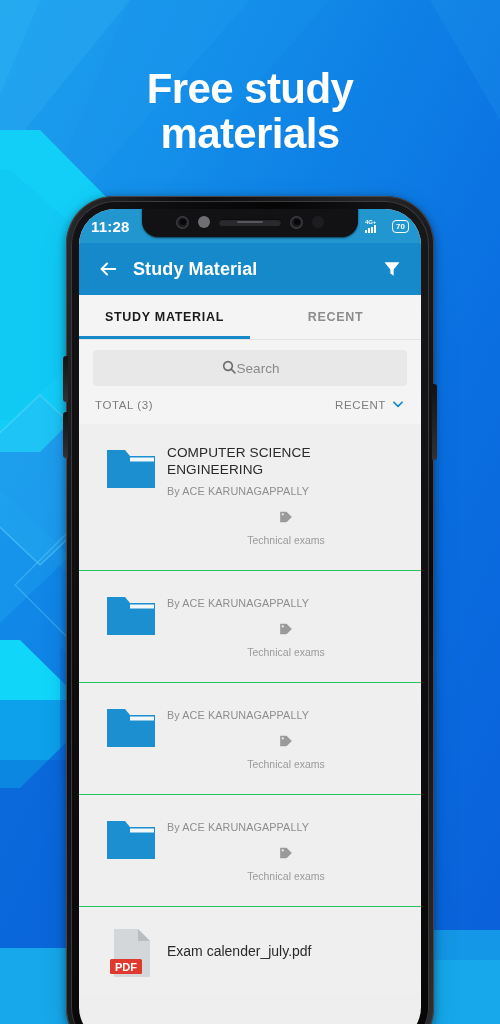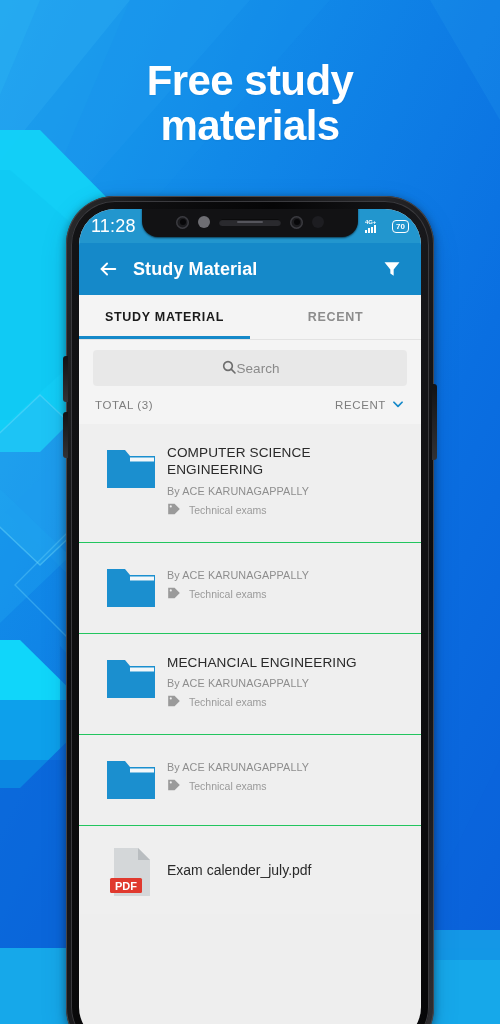--- a/index.html
+++ b/index.html
@@ -22,21 +22,21 @@
     height: 1024px;
     overflow: hidden;
     background: linear-gradient(150deg, #1aa0ec 0%, #0f86e6 28%, #0a6ee0 62%, #0a62dc 100%);
   }
   .bg-layer { position: absolute; inset: 0; overflow: hidden; }
   .bg-layer svg { display: block; width: 500px; height: 1024px; }
 
   
   .headline {
     position: absolute;
-    top: 58px;
+    top: 66px;
     left: 0;
     width: 500px;
     text-align: center;
     color: #ffffff;
     font-weight: bold;
     font-size: 42px;
     line-height: 1.08;
     letter-spacing: -0.6px;
     z-index: 6;
     text-shadow: 0 1px 2px rgba(0,0,0,0.05);
@@ -101,21 +101,21 @@
     position: relative;
     height: 34px;
     background: #2296ce;
     display: flex;
     align-items: center;
     justify-content: space-between;
     padding: 0 12px;
     box-sizing: border-box;
     color: #ffffff;
   }
-  .clock { font-size: 18px; font-weight: normal; letter-spacing: .2px; }
+  .clock { font-size: 15px; font-weight: bold; letter-spacing: .2px; }
   .status-right { display: flex; align-items: center; gap: 16px; }
 
   .notch {
     position: absolute;
     left: 50%;
     transform: translateX(-50%);
     top: -2px;
     width: 216px;
     height: 30px;
     background: #121214;
@@ -284,23 +284,24 @@
   .item-author {
     font-size: 10.8px;
     color: #8e8e8e;
     margin-top: 6px;
     letter-spacing: .1px;
   }
   .item-tag {
     display: flex;
     align-items: center;
     gap: 8px;
-    margin-top: 5px;
+    margin-top: 13px;
     font-size: 10.5px;
     color: #9a9a9a;
+    flex-direction: column;
   }
   .file-item {
     display: flex;
     align-items: center;
     padding: 16px 16px;
     background: #efefef;
   }
   .file-name { font-size: 14px; color: #2a2a2a; }
 </style>
 </head>
@@ -485,21 +486,20 @@
           </div>
 
           <div class="list-item">
             <div class="item-icon">
               <svg width="50" height="44" viewBox="0 0 50 44">
                 <path d="M1,4 L19,4 L24,10 L49,10 L49,42 L1,42 Z" fill="#1b8fcf"></path>
                 <rect x="24" y="11.5" width="24" height="4" fill="#f2f7fa"></rect>
               </svg>
             </div>
             <div class="item-body">
-              <div class="item-title">MECHANCIAL ENGINEERING</div>
               <div class="item-author">By ACE KARUNAGAPPALLY</div>
               <div class="item-tag">
                 <span>
                   <svg width="14" height="14" viewBox="0 0 24 24" fill="#9a9a9a">
                     <path d="M2,3 L13,3 L22,12 L13,21 L2,21 Z"></path>
                     <circle cx="6.5" cy="7.5" r="1.8" fill="#efefef"></circle>
                   </svg>
                 </span>
                 <span>Technical exams</span>
               </div>

